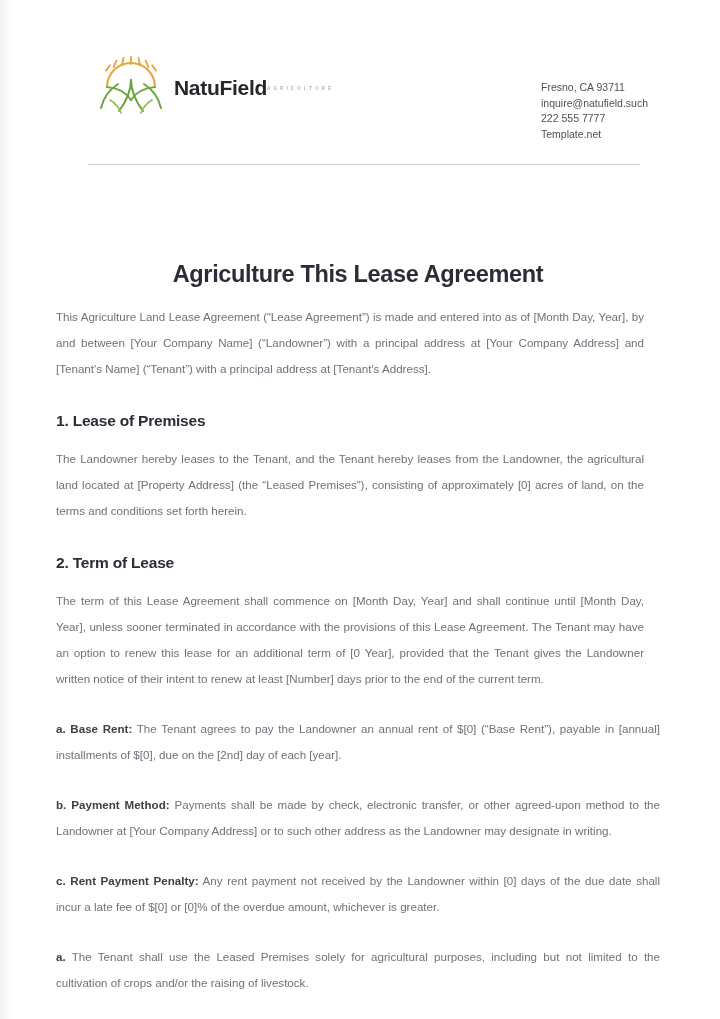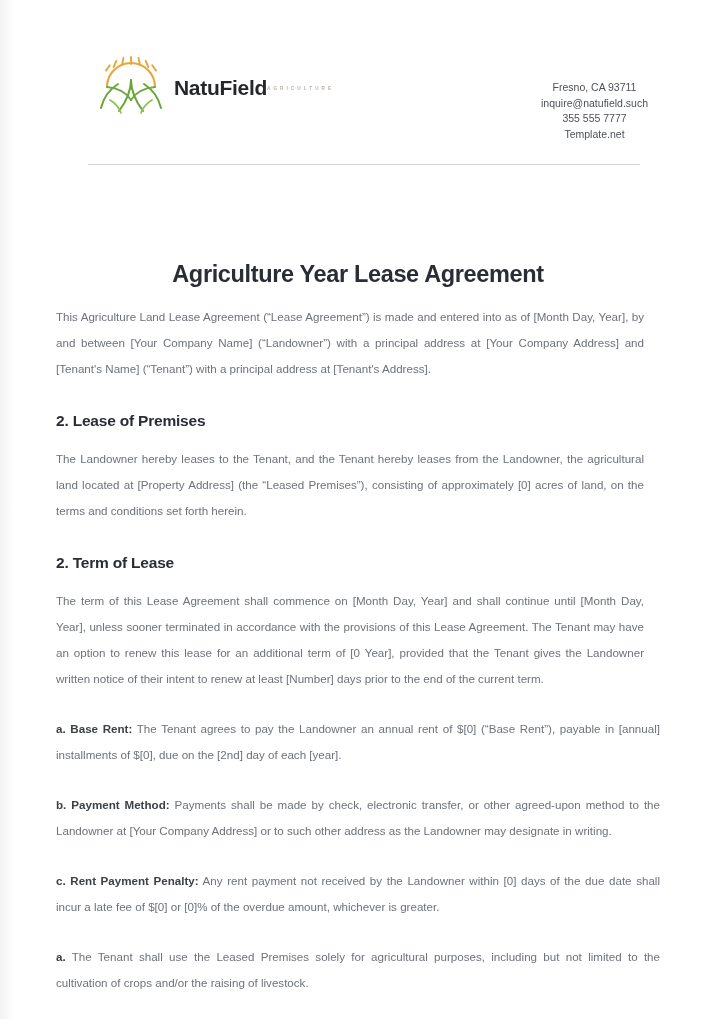--- a/index.html
+++ b/index.html
@@ -48,21 +48,21 @@
   }
   .brand-sub {
     font-size: 4.6px;
     letter-spacing: 3.1px;
     color: #b9b0a8;
     margin-top: 4px;
     text-transform: uppercase;
     font-weight: bold;
   }
   .contact {
-    text-align: center;
+    text-align: left;
     font-size: 10.5px;
     line-height: 15.5px;
     color: #4c5157;
     padding-top: 24px;
   }
   .divider {
     margin: 22px 80px 0 88px;
     height: 1px;
     background: #d2d2d2;
   }
@@ -135,33 +135,33 @@
           <path d="M64 44 C 59 47, 55 51, 53 57"></path>
         </g>
       </svg>
       <div class="brand-name">NatuField</div>
       <div class="brand-sub">AGRICULTURE</div>
     </div>
 
     <div class="contact">
       <div>Fresno, CA 93711</div>
       <div>inquire@natufield.such</div>
-      <div>355 555 7777</div>
+      <div>222 555 7777</div>
       <div>Template.net</div>
     </div>
   </div>
 
   <div class="divider"></div>
 
   <div class="content">
 
-    <h1 class="doc-title">Agriculture Year Lease Agreement</h1>
+    <h1 class="doc-title">Agriculture This Lease Agreement</h1>
     <p class="body-text">This Agriculture Land Lease Agreement (“Lease Agreement”) is made and entered into as of [Month Day, Year], by and between [Your Company Name] (“Landowner”) with a principal address at [Your Company Address] and [Tenant's Name] (“Tenant”) with a principal address at [Tenant's Address].</p>
 
-    <h2 class="section-title">2. Lease of Premises</h2>
+    <h2 class="section-title">1. Lease of Premises</h2>
     <p class="body-text">The Landowner hereby leases to the Tenant, and the Tenant hereby leases from the Landowner, the agricultural land located at [Property Address] (the “Leased Premises”), consisting of approximately [0] acres of land, on the terms and conditions set forth herein.</p>
 
     <h2 class="section-title">2. Term of Lease</h2>
     <p class="body-text">The term of this Lease Agreement shall commence on [Month Day, Year] and shall continue until [Month Day, Year], unless sooner terminated in accordance with the provisions of this Lease Agreement. The Tenant may have an option to renew this lease for an additional term of [0 Year], provided that the Tenant gives the Landowner written notice of their intent to renew at least [Number] days prior to the end of the current term.</p>
 
     <p class="clause">
       <b>a.</b><b>&nbsp;</b><b>Base Rent:</b><span> The Tenant agrees to pay the Landowner an annual rent of $[0] (“Base Rent”), payable in [annual] installments of $[0], due on the [2nd] day of each [year].</span>
     </p>
     <p class="clause">
       <b>b.</b><b>&nbsp;</b><b>Payment Method:</b><span> Payments shall be made by check, electronic transfer, or other agreed-upon method to the Landowner at [Your Company Address] or to such other address as the Landowner may designate in writing.</span>

